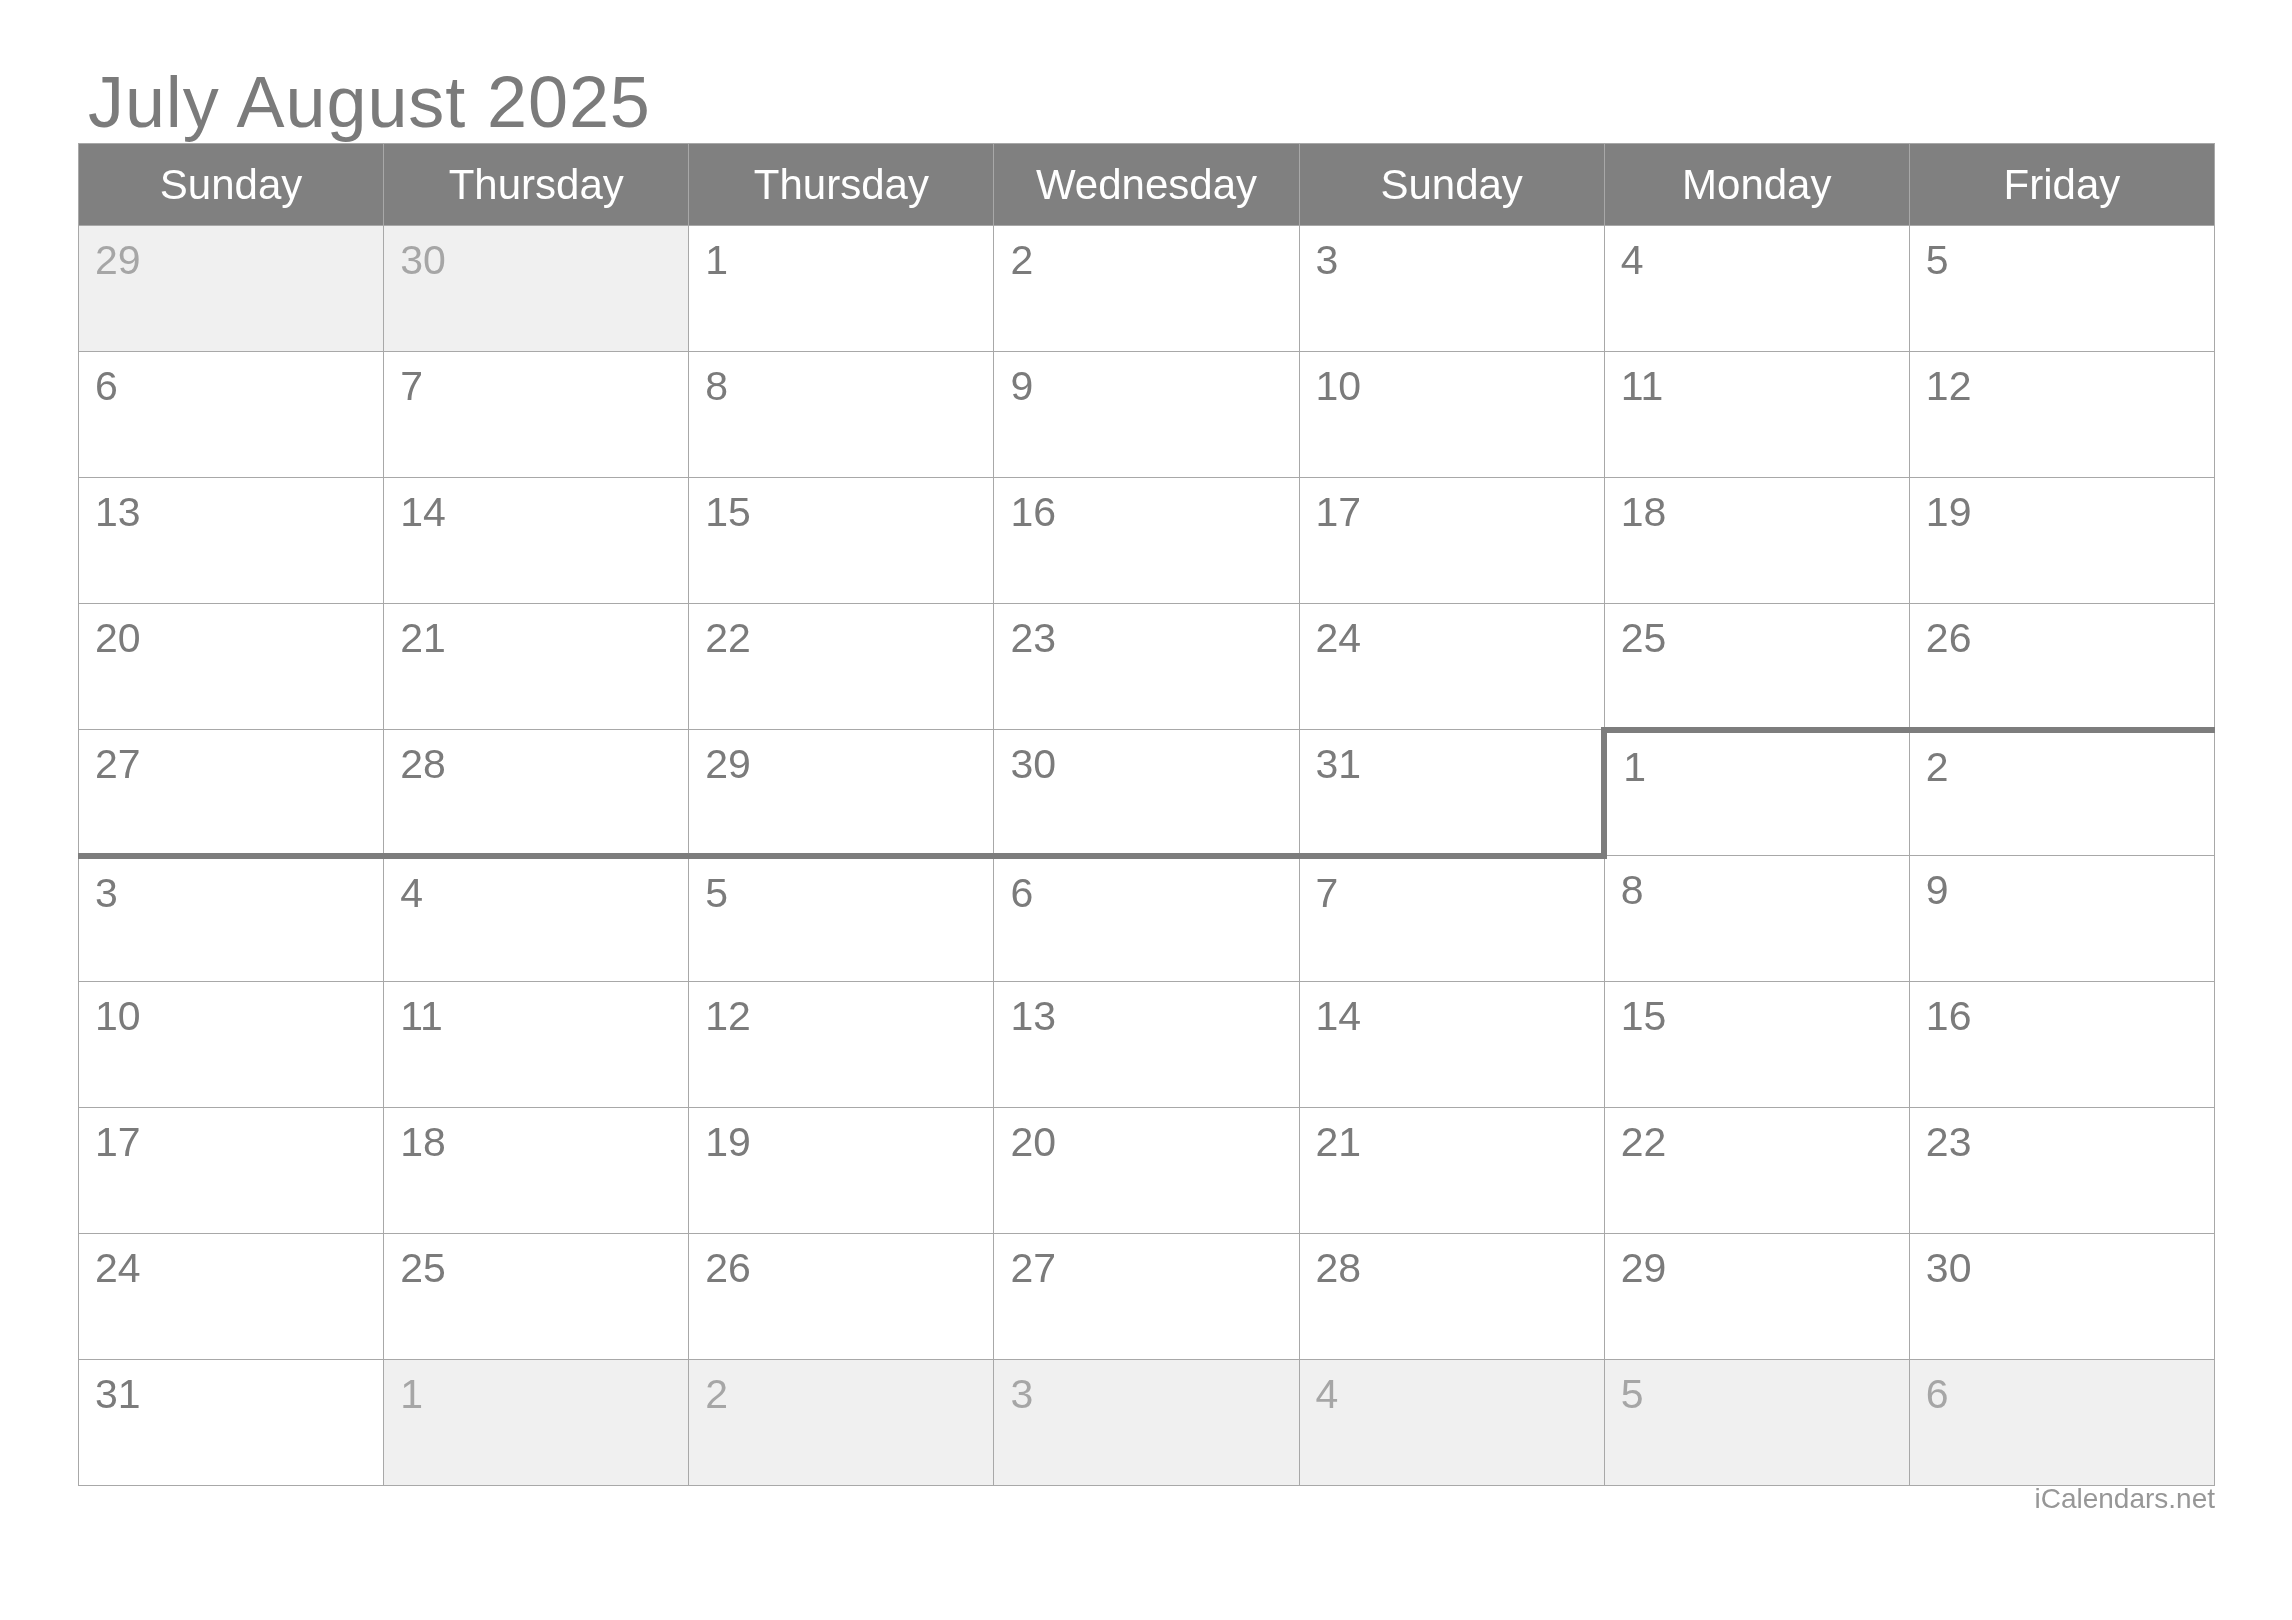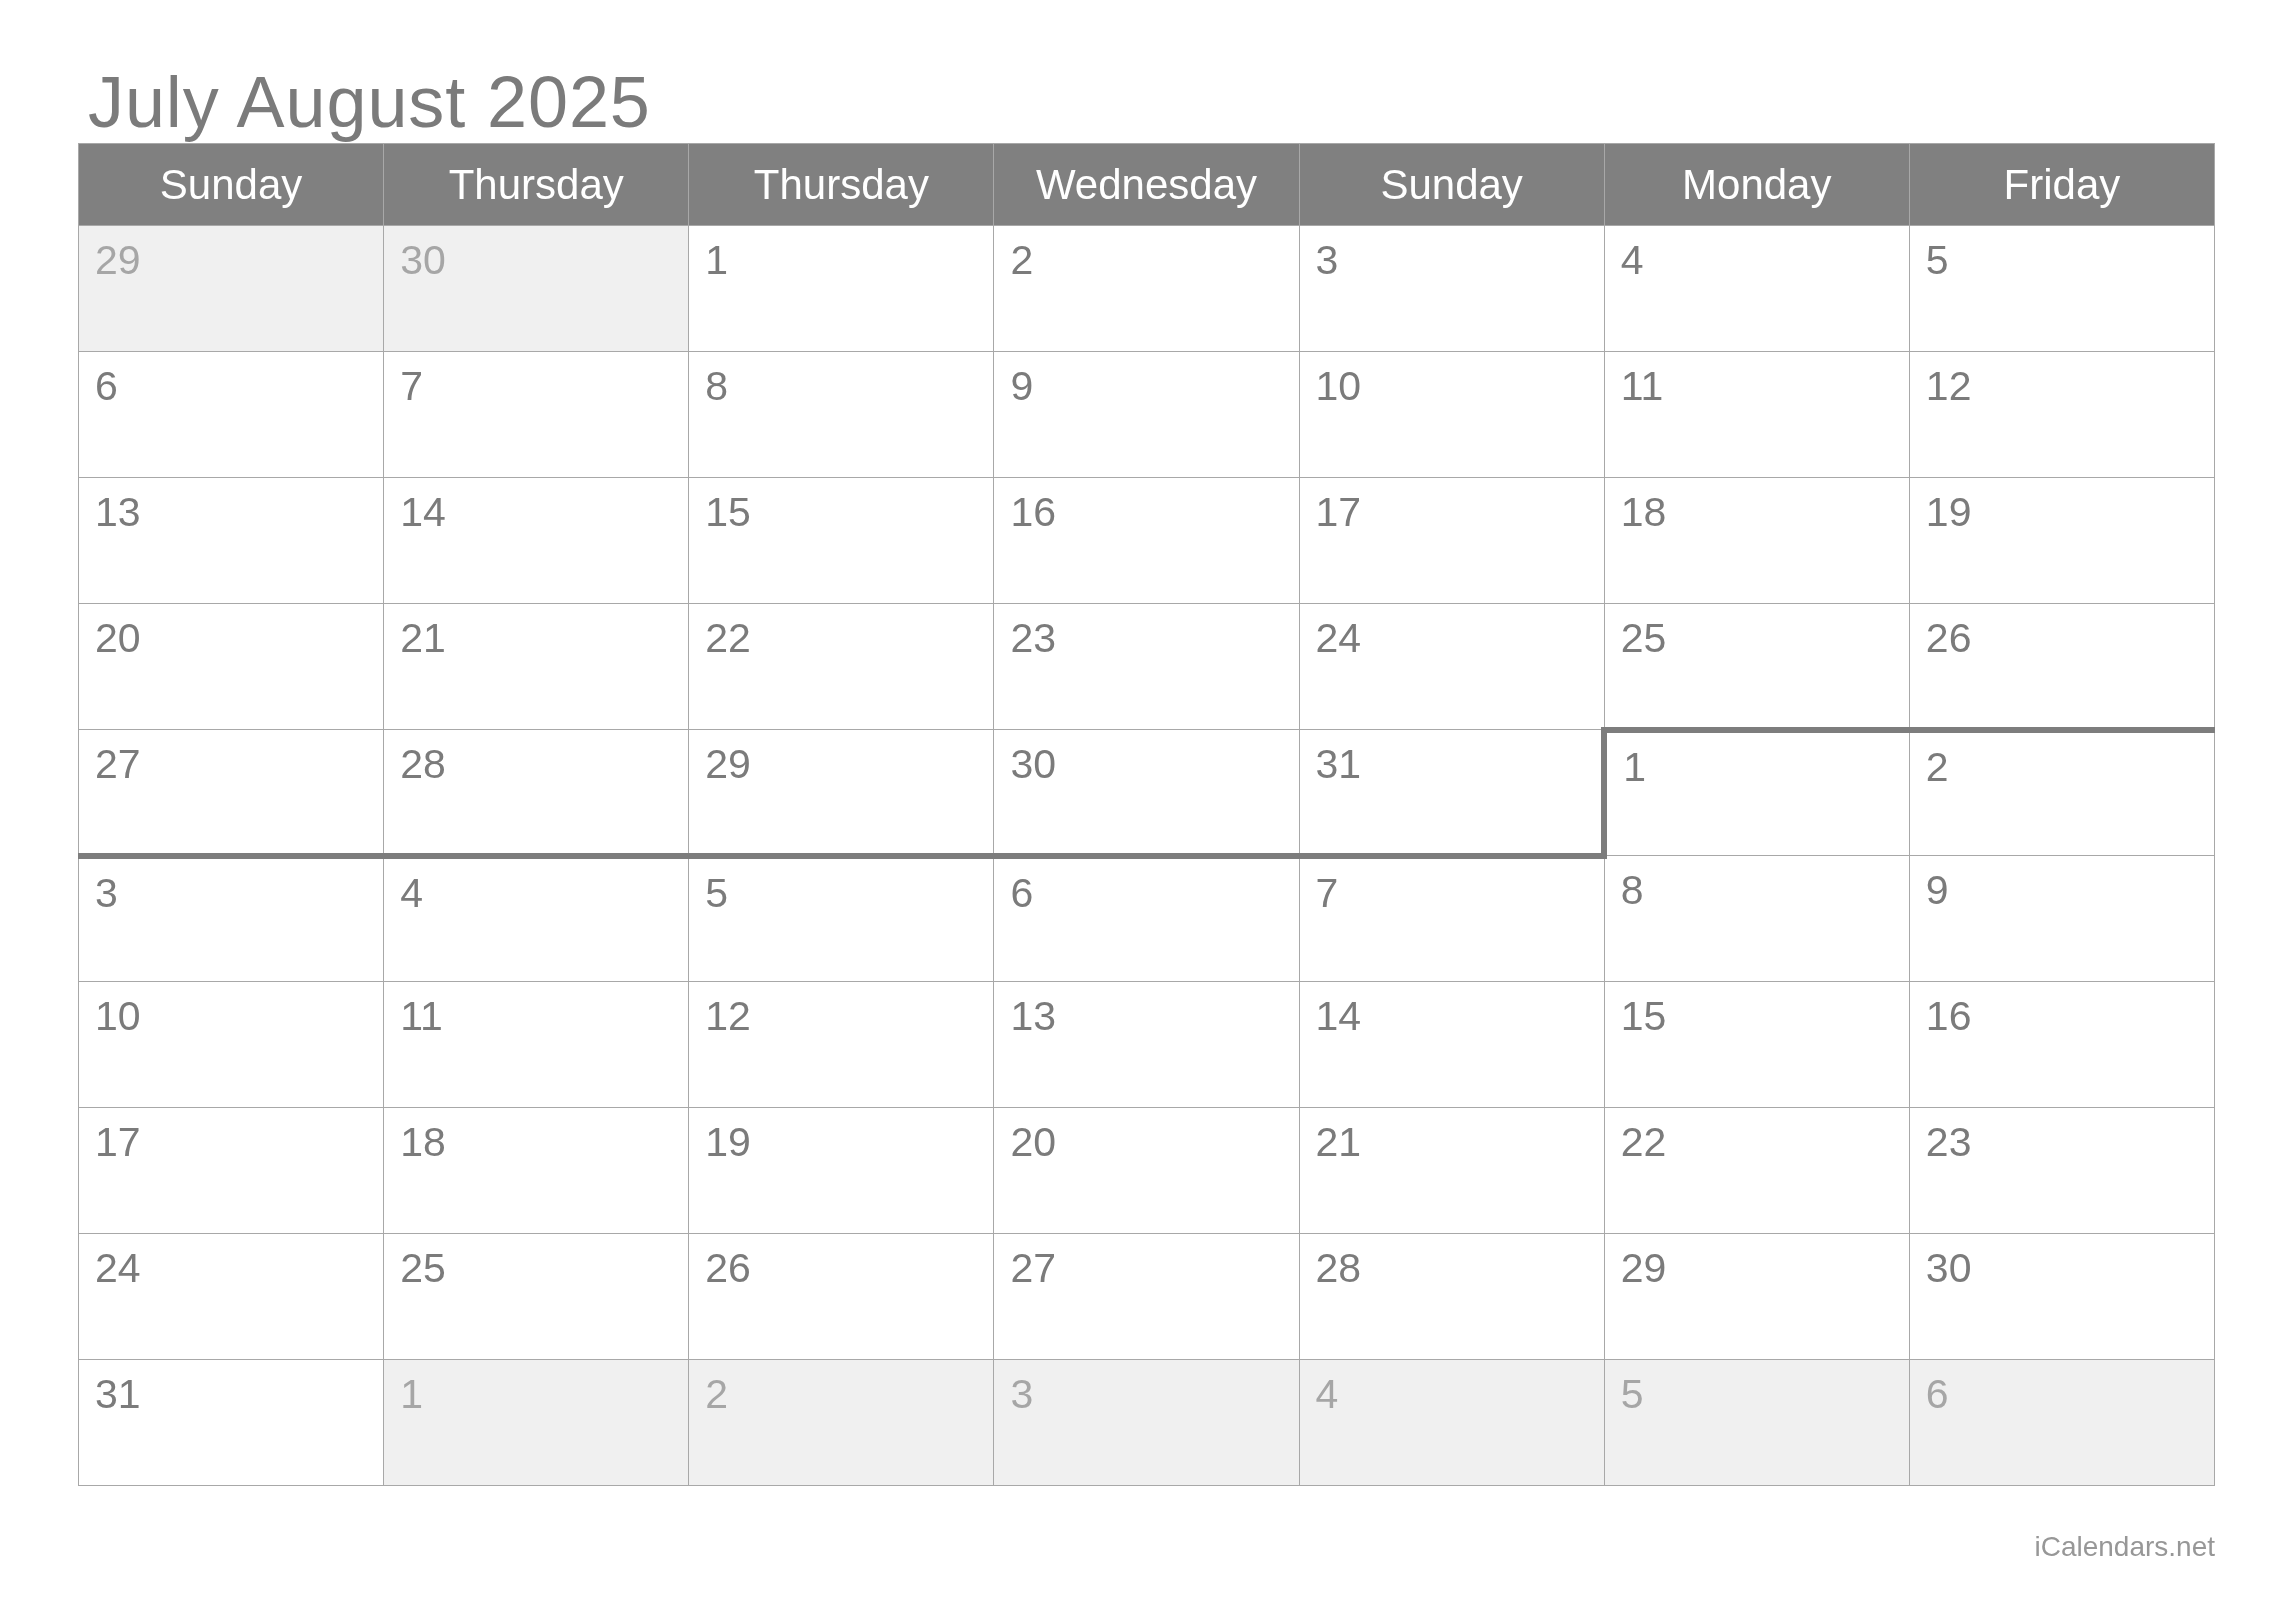--- a/index.html
+++ b/index.html
@@ -67,21 +67,20 @@
   table.calendar td.divider-bottom { border-bottom: 6.3px solid var(--month-divider, #7d7d7d); }
   .footer {
     position: absolute;
     left: 78px;
     top: 1485px;
     width: 2137px;
     text-align: right;
     font-size: 28px;
     line-height: 1;
     color: var(--footer-text, #979797);
-    margin-top: 48px;
   }
 </style>
 </head>
 <body>
 
 <div class="page">
   <h1 class="title">July August 2025</h1>
 
   <table class="calendar">
     <thead>

